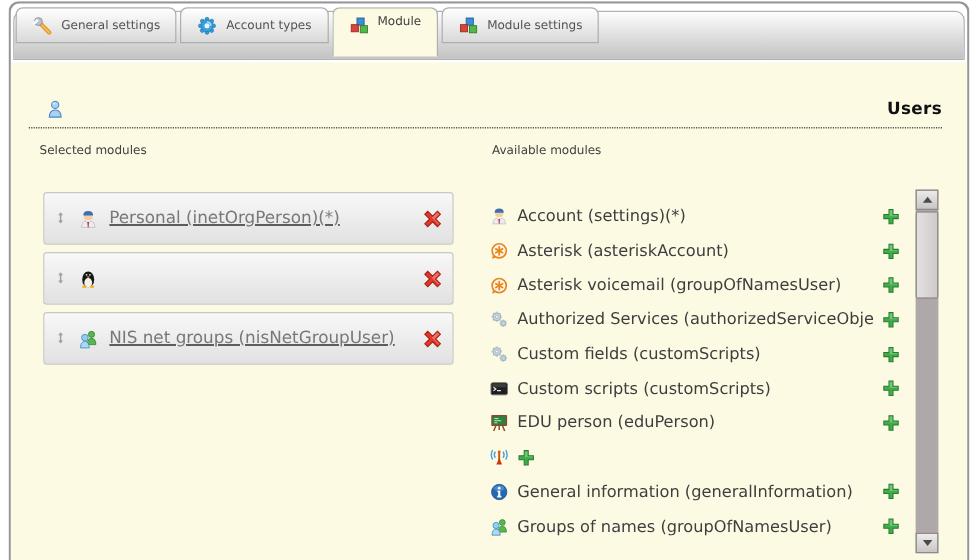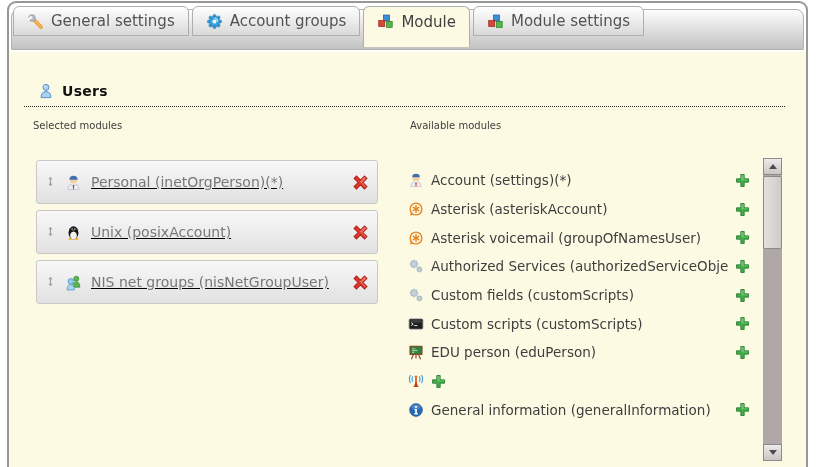--- a/index.html
+++ b/index.html
@@ -19,35 +19,35 @@
     position:absolute;left:2px;top:6px;width:calc(100% - 4px);height:41px;
     box-sizing:border-box;border:1px solid #b2b2b2;border-radius:8px 8px 0 0;
     background:linear-gradient(#fdfdfd,#c2c2c2);
   }
   .tabs{position:absolute;left:4px;top:3px;display:flex;align-items:flex-start;z-index:4;}
   .tab{
     box-sizing:border-box;height:30px;display:flex;align-items:center;gap:7px;
     padding:0 13px;margin-right:3px;cursor:pointer;
     background:linear-gradient(#ffffff,#d9d9d9);
     border:1px solid #aeaeae;border-radius:6px 6px 0 0;
-    font-size:15px;color:#535353;white-space:nowrap;
+    font-size:10px;color:#535353;white-space:nowrap;
   }
   .tab.active{
     height:41px;align-items:flex-start;padding-top:6px;
     background:#fdfae4;border-bottom:none;color:#3f3f3f;position:relative;z-index:6;
   }
   .tab .ticon{width:17px;height:17px;flex:0 0 auto;}
   
   .panel{position:absolute;left:0;top:49px;right:0;bottom:0;background:#fdfae4;}
   
   .users-header{
     position:absolute;left:15px;top:31px;width:761px;
     border-bottom:1px dotted #2a2a2a;padding-bottom:7px;
   }
-  .users-header .inner{display:flex;align-items:center;gap:8px;margin-left:14px;}
+  .users-header .inner{display:flex;align-items:center;gap:8px;margin-left:14px;justify-content:space-between;}
   .users-header svg{width:16px;height:16px;}
   .users-title{font-size:14px;font-weight:bold;color:#111;letter-spacing:.3px;}
   .col-heading{position:absolute;font-size:10px;color:#404040;}
   .sel-heading{left:24px;top:68px;}
   .avail-heading{left:401px;top:68px;}
   
   .sel-list{position:absolute;left:27px;top:108px;width:342px;}
   .sel-row{
     box-sizing:border-box;width:342px;height:44px;margin-bottom:6px;
     display:flex;align-items:center;padding-left:8px;
@@ -225,21 +225,21 @@
     <div class="tab">
       <svg class="ticon">
           <use href="#i-wrench"></use>
         </svg>
       <span>General settings</span>
     </div>
     <div class="tab">
       <svg class="ticon">
           <use href="#i-gear-blue"></use>
         </svg>
-      <span>Account groups</span>
+      <span>Account types</span>
     </div>
     <div class="tab active">
       <svg class="ticon">
           <use href="#i-cubes"></use>
         </svg>
       <span>Module</span>
     </div>
     <div class="tab">
       <svg class="ticon">
           <use href="#i-cubes"></use>
@@ -283,21 +283,20 @@
 
       <div class="sel-row">
         <span class="handle">
             <svg>
               <use href="#i-updown"></use>
             </svg>
           </span>
         <svg class="micon">
             <use href="#i-tux"></use>
           </svg>
-        <span class="sel-label">Unix (posixAccount)</span>
         <button class="del-btn">
             <svg>
               <use href="#i-x"></use>
             </svg>
           </button>
       </div>
 
       <div class="sel-row">
         <span class="handle">
             <svg>
@@ -419,20 +418,31 @@
             <use href="#i-info"></use>
           </svg>
         <span class="avail-label">General information (generalInformation)</span>
         <button class="add-btn">
             <svg>
               <use href="#i-plus"></use>
             </svg>
           </button>
       </div>
 
+      <div class="avail-row">
+        <svg class="micon">
+            <use href="#i-group"></use>
+          </svg>
+        <span class="avail-label">Groups of names (groupOfNamesUser)</span>
+        <button class="add-btn">
+            <svg>
+              <use href="#i-plus"></use>
+            </svg>
+          </button>
+      </div>
 
     </div>
 
     <div class="scrollbar">
       <div class="sb-btn sb-up">
           <span class="sb-arrow-up"></span>
         </div>
       <div class="sb-thumb"></div>
       <div class="sb-btn sb-down">
           <span class="sb-arrow-down"></span>

